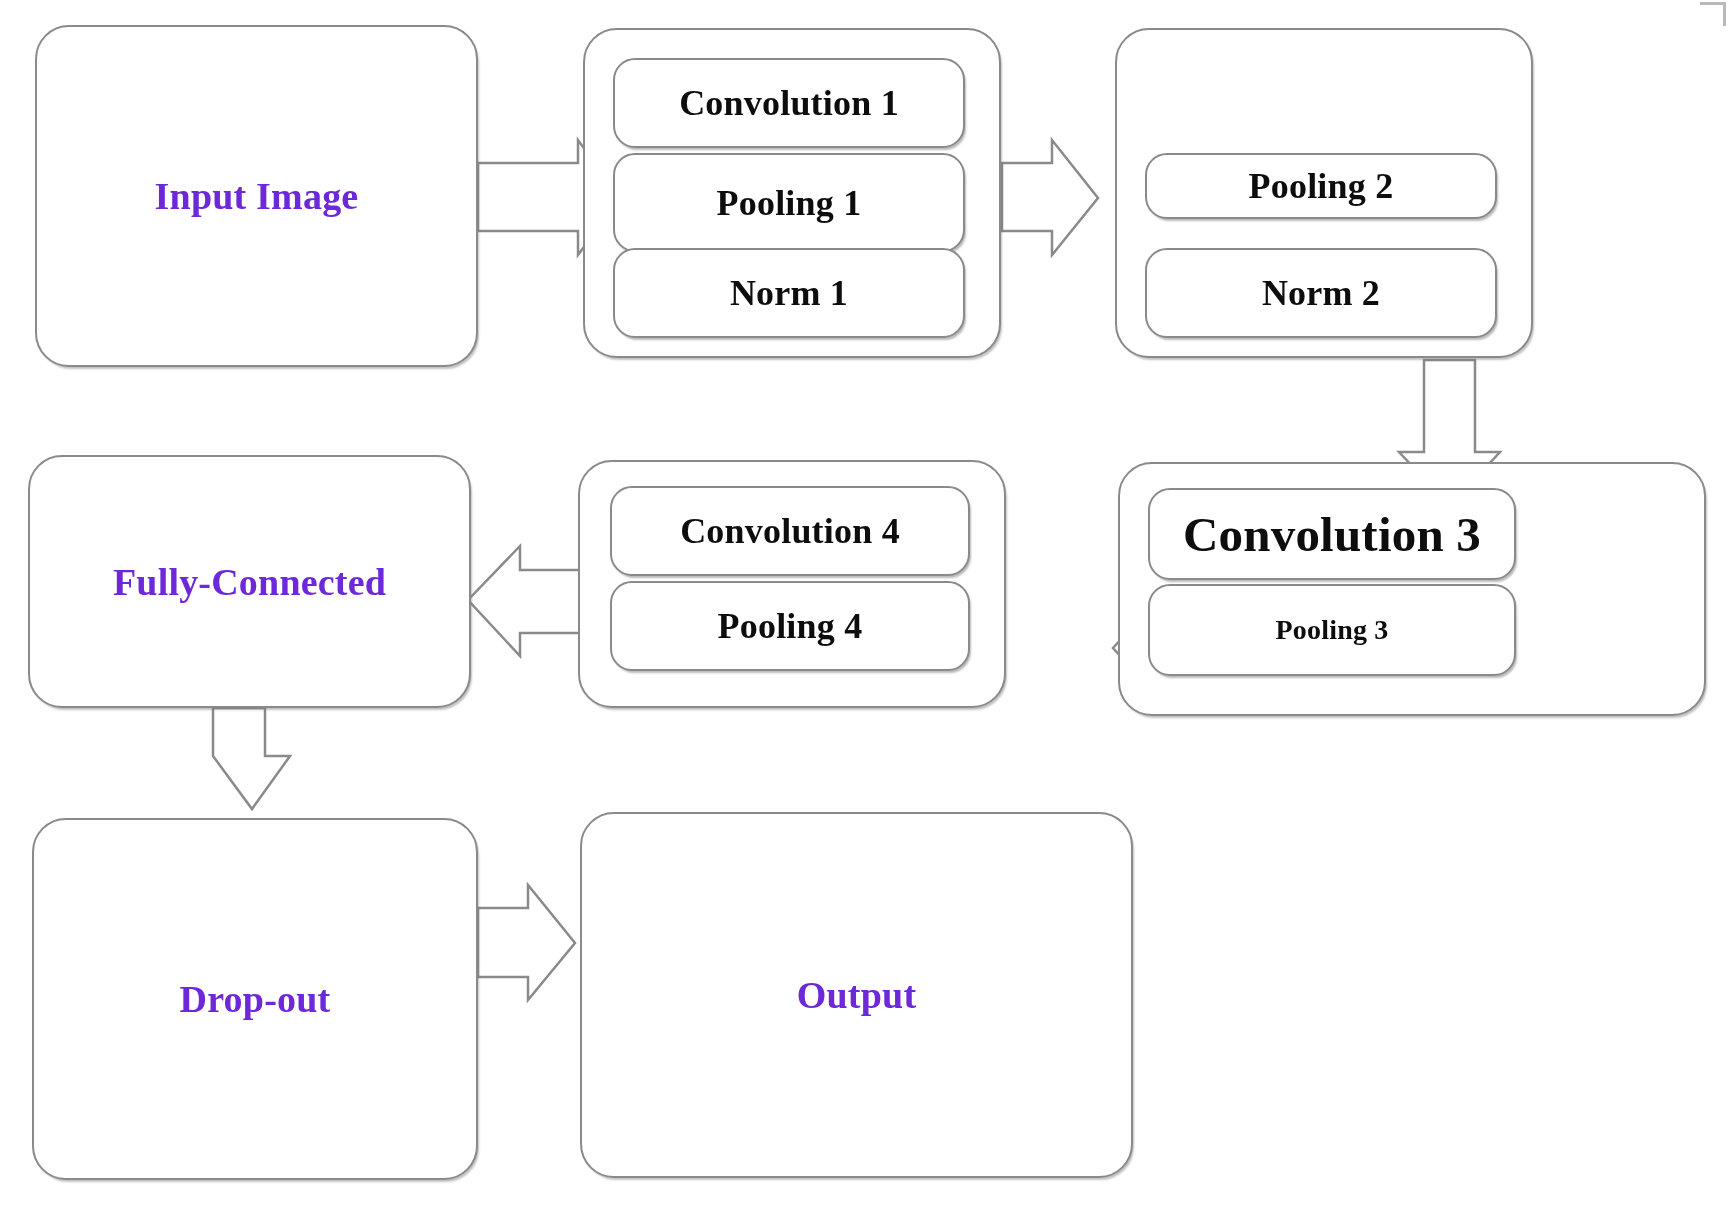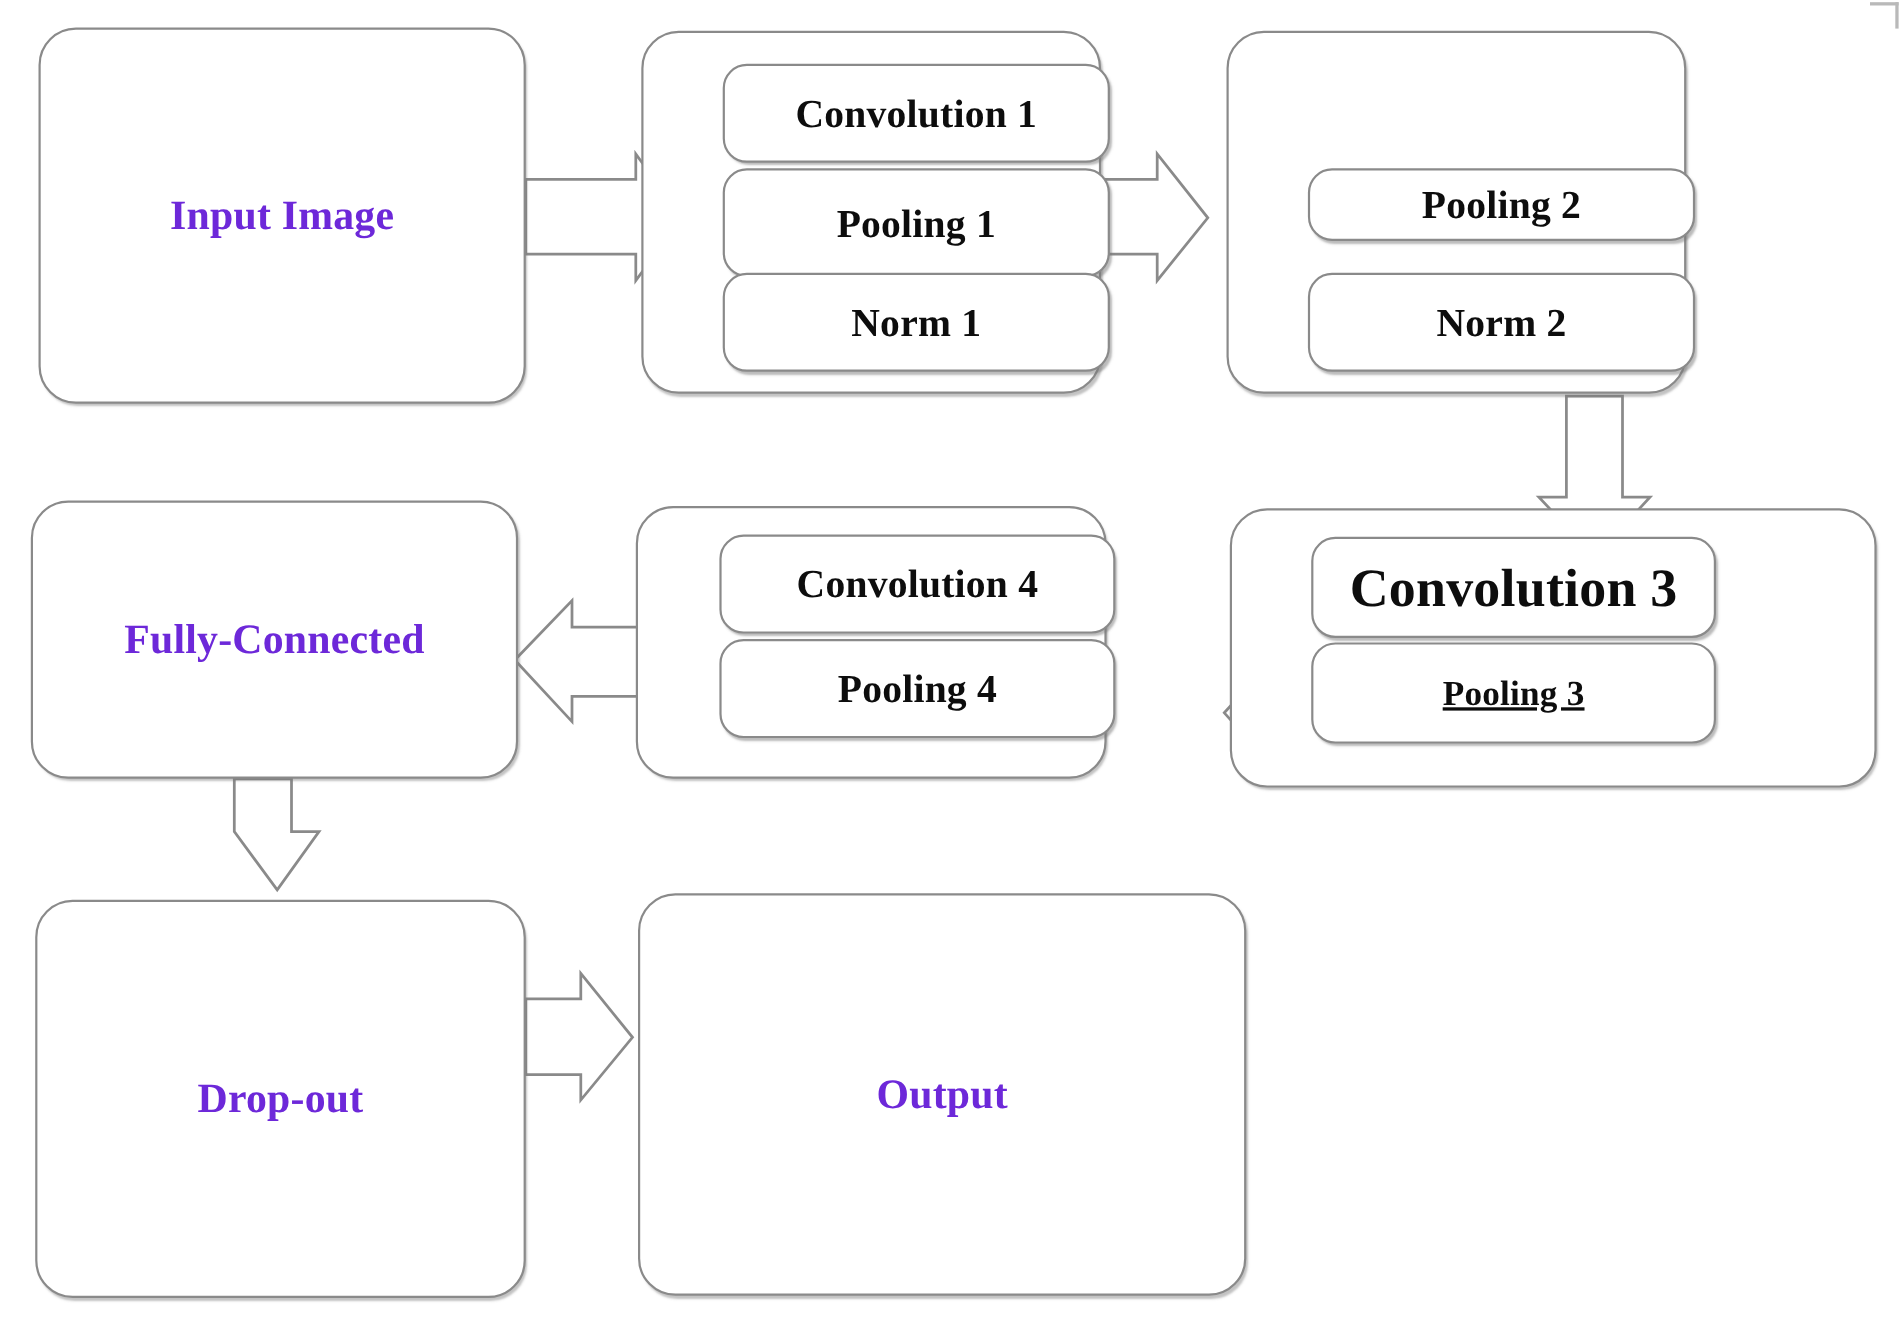--- a/index.html
+++ b/index.html
@@ -42,21 +42,20 @@
   .sub-box {
     position: absolute;
     box-sizing: border-box;
     border: 2.5px solid #8a8a8a;
     border-radius: 22px;
     background: #ffffff;
     box-shadow: 2px 3px 2px -1px rgba(120,120,120,0.5);
     display: flex;
     align-items: center;
     justify-content: center;
-    margin-left: 44px;
   }
   .node-label {
     position: absolute;
     left: 0;
     right: 0;
     top: 50%;
     transform: translateY(-50%);
     text-align: center;
     font-weight: bold;
     color: #6d28d9;
@@ -137,21 +136,21 @@
     <div class="sub-box" style="left:30px; top:119px; width:360px; height:90px;">
       <span class="sub-label" style="font-size:36px;">Pooling 4</span>
     </div>
   </div>
 
   <div class="group-box" style="left:1118px; top:462px; width:588px; height:254px;">
     <div class="sub-box" style="left:28px; top:24px; width:368px; height:92px;">
       <span class="sub-label" style="font-size:49px;">Convolution 3</span>
     </div>
     <div class="sub-box" style="left:28px; top:120px; width:368px; height:92px;">
-      <span class="sub-label" style="font-size:32px;text-decoration:underline;">Pooling 3</span>
+      <span class="sub-label" style="font-size:28px;">Pooling 3</span>
     </div>
   </div>
 
   <div class="node-box" style="left:32px; top:818px; width:446px; height:362px;">
     <div class="node-label" style="font-size:38px;">Drop-out</div>
   </div>
 
   <div class="node-box" style="left:580px; top:812px; width:553px; height:366px;">
     <div class="node-label" style="font-size:38px;">Output</div>
   </div>

